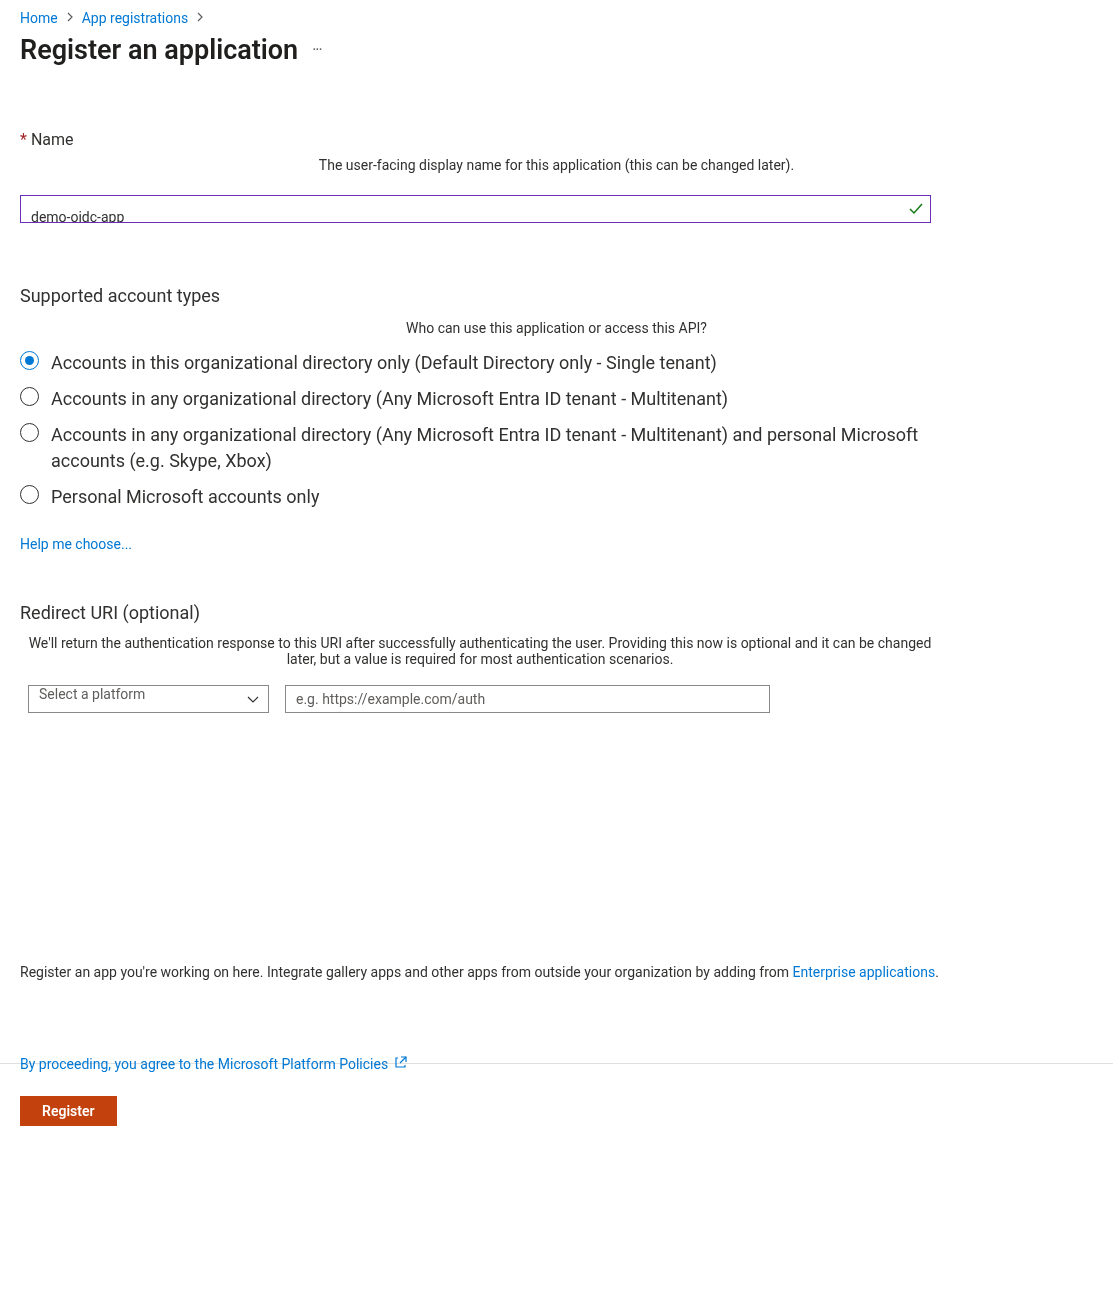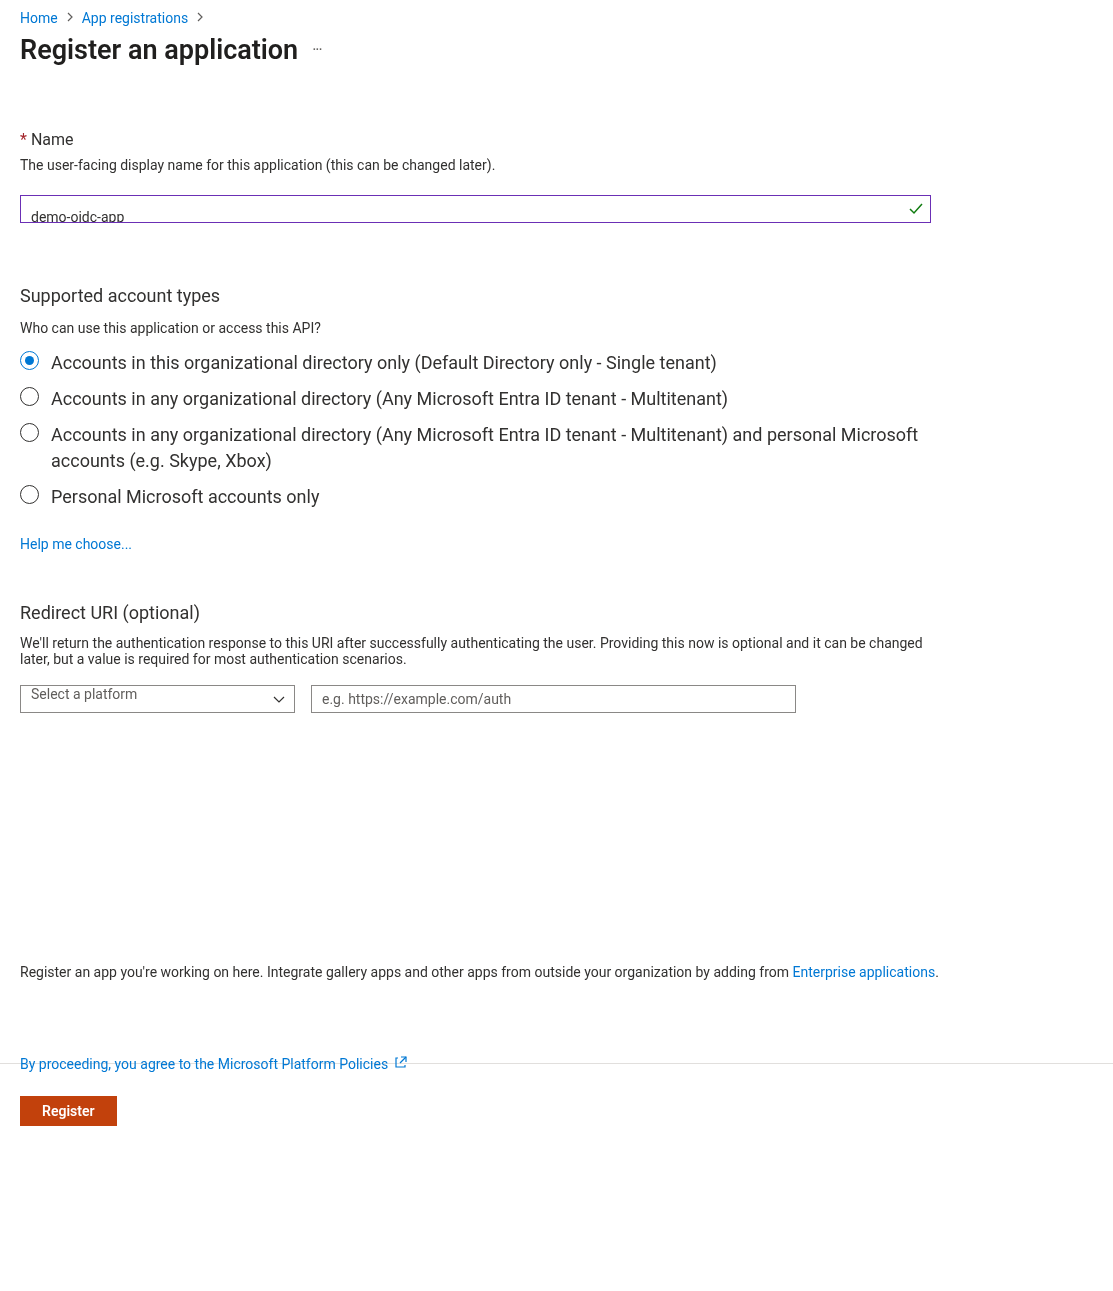--- a/index.html
+++ b/index.html
@@ -71,20 +71,21 @@
       font-weight: 400;
     }
     .required-asterisk {
       color: #a4262c;
       margin-right: 4px;
     }
     .field-desc {
       font-size: 14px;
       color: #323130;
       margin-bottom: 22px;
+      text-align: center;
     }
     .name-input-wrap {
       position: relative;
       width: 911px;
     }
     .name-input {
       width: 100%;
       height: 28px;
       border: 1px solid #8a2be2;
       border-color: #6b2fb5;
@@ -148,21 +149,22 @@
     }
     .help-link {
       margin-top: 26px;
     }
     .redirect-row {
       display: flex;
       gap: 16px;
     }
     .select-wrap {
       position: relative;
-      width: 275px;
+      width: 241px;
+      margin-left: 8px;
     }
     .platform-select {
       width: 100%;
       height: 28px;
       border: 1px solid #8a8886;
       padding: 0 28px 0 10px;
       font-size: 14px;
       font-family: inherit;
       color: #605e5c;
       background: #fff;

